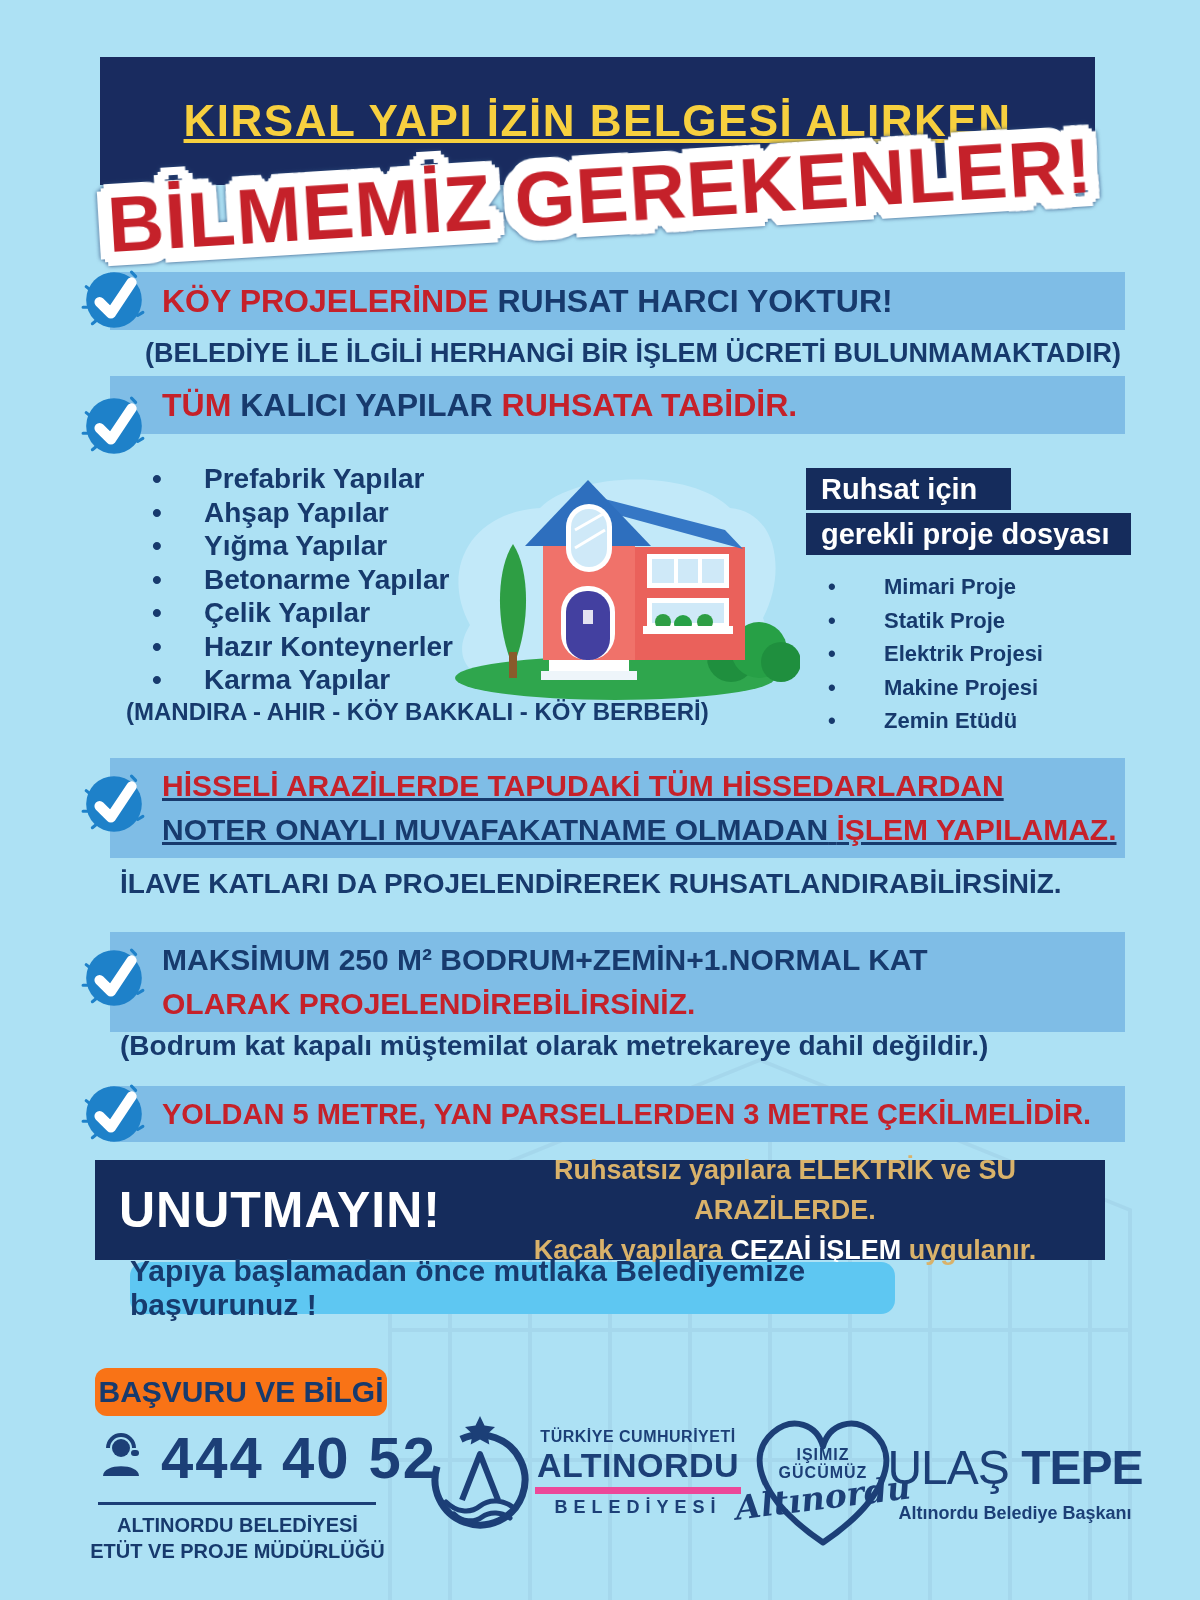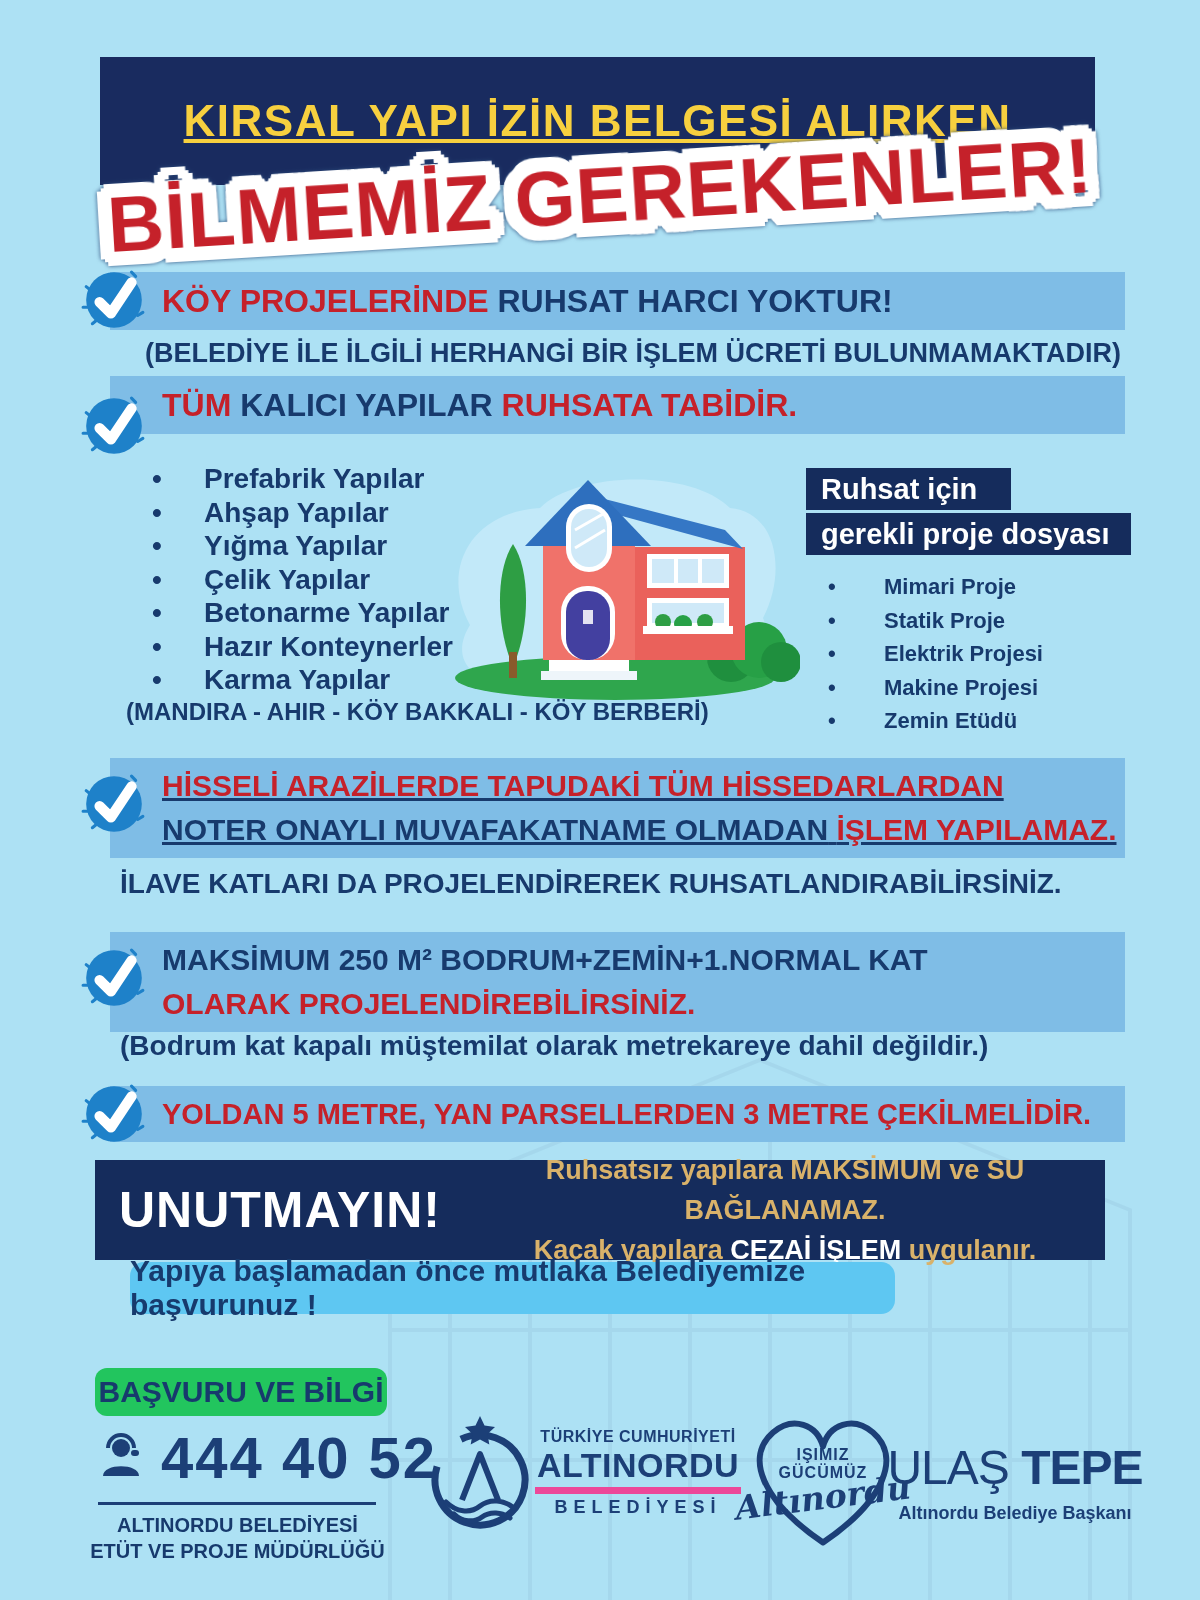--- a/index.html
+++ b/index.html
@@ -66,21 +66,21 @@
   .warning-body{flex:1;text-align:center;}
   .wline{font-size:27px;line-height:40px;color:#d9b26a;font-weight:600;}
   .wline .white{font-weight:800;}
   .cta{
     position:absolute;left:130px;top:1262px;width:765px;height:52px;background:#5ec7f2;border-radius:14px;
     display:flex;align-items:center;justify-content:center;
     font-size:30px;font-weight:600;color:#173a6d;
   }
   
   .badge{
-    position:absolute;left:95px;top:1368px;width:292px;height:48px;background:#22c55e;border-radius:12px;
+    position:absolute;left:95px;top:1368px;width:292px;height:48px;background:#f97316;border-radius:12px;
     display:flex;align-items:center;justify-content:center;font-size:30px;font-weight:900;color:#173a6d;
   }
   .phone-row{position:absolute;left:95px;top:1424px;display:flex;align-items:center;}
   .phone-number{font-size:58px;font-weight:900;color:#1c3f77;margin-left:14px;letter-spacing:2px;}
   .divider{position:absolute;left:98px;top:1502px;width:278px;height:3px;background:#1c3f77;}
   .dept{position:absolute;left:85px;width:305px;text-align:center;font-weight:800;color:#173a6d;font-size:20px;white-space:nowrap;}
   #dept1{top:1514px;} #dept2{top:1540px;}
   .emblem{position:absolute;left:418px;top:1408px;}
   .muni-text{position:absolute;left:530px;top:1428px;width:216px;text-align:center;color:#1c3f77;}
   .muni-small{font-size:16px;font-weight:800;letter-spacing:0.5px;}
@@ -148,22 +148,22 @@
       <span class="red">TÜM</span>
       <span class="navy">KALICI YAPILAR</span>
       <span class="red">RUHSATA TABİDİR.</span>
     </div>
   </div>
 
   <ul class="blist" id="building-list">
     <li>Prefabrik Yapılar</li>
     <li>Ahşap Yapılar</li>
     <li>Yığma Yapılar</li>
+    <li>Betonarme Yapılar</li>
     <li>Çelik Yapılar</li>
-    <li>Betonarme Yapılar</li>
     <li>Hazır Konteynerler</li>
     <li>Karma Yapılar</li>
   </ul>
   <div class="caption">(MANDIRA - AHIR - KÖY BAKKALI - KÖY BERBERİ)</div>
 
   <div class="house">
     <svg width="375" height="270" viewBox="0 0 375 270">
       <path d="M45,175 C15,120 45,62 115,58 C150,22 265,18 305,58 C352,62 362,122 338,168 C352,200 332,228 292,232 L78,232 C38,228 28,202 45,175 Z" fill="#c2e9f9"></path>
       <ellipse cx="190" cy="228" rx="160" ry="22" fill="#2fa64d"></ellipse>
       <path d="M86,212 C70,170 72,118 88,94 C104,118 106,170 90,212 Z" fill="#2e9e44"></path>
@@ -241,21 +241,21 @@
       <path d="M19 35 L30 46 L50 16" stroke="#ffffff" stroke-width="10" fill="none" stroke-linecap="round" stroke-linejoin="round"></path>
     </svg>
   </span>
   <div class="bar one" style="top:1086px;height:56px;">
     <div class="bar-line red" style="font-size:29px;">YOLDAN 5 METRE, YAN PARSELLERDEN 3 METRE ÇEKİLMELİDİR.</div>
   </div>
 
   <div class="warning">
     <div class="warning-title">UNUTMAYIN!</div>
     <div class="warning-body">
-      <div class="wline">Ruhsatsız yapılara MAKSİMUM ve SU BAĞLANAMAZ.</div>
+      <div class="wline">Ruhsatsız yapılara ELEKTRİK ve SU ARAZİLERDE.</div>
       <div class="wline">
         <span>Kaçak yapılara</span>
         <span class="white">CEZAİ İŞLEM</span>
         <span>uygulanır.</span>
       </div>
     </div>
   </div>
   <div class="cta">Yapıya başlamadan önce mutlaka Belediyemize başvurunuz !</div>
 
   <div class="badge">BAŞVURU VE BİLGİ</div>

